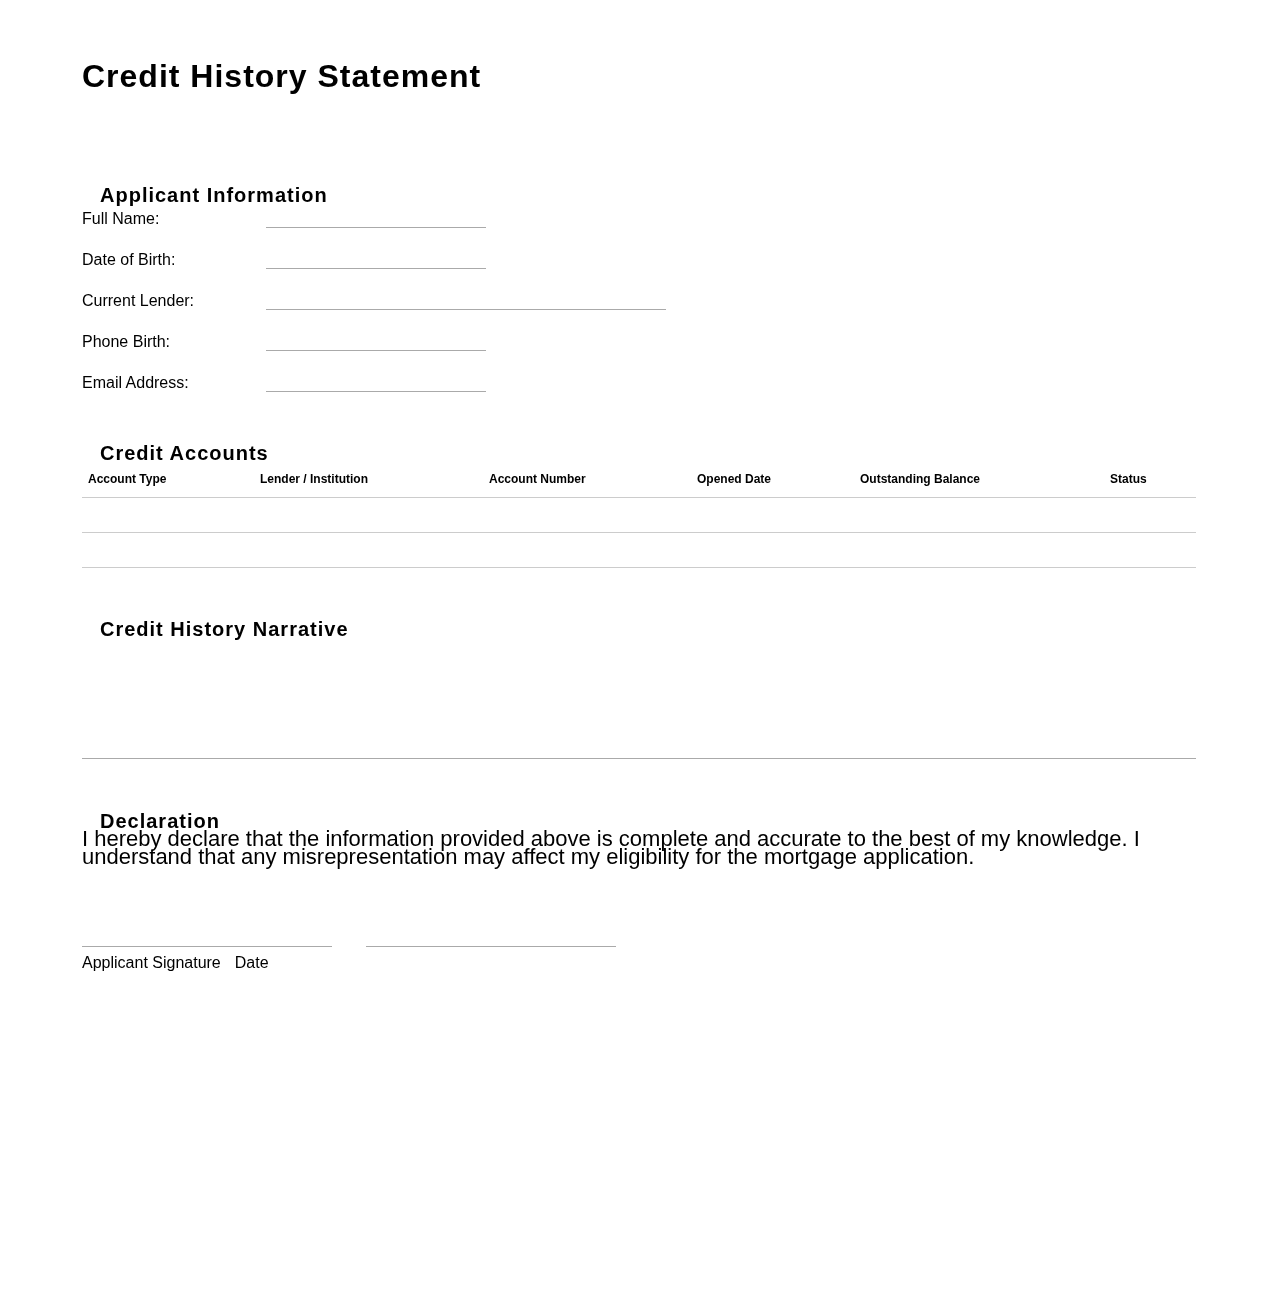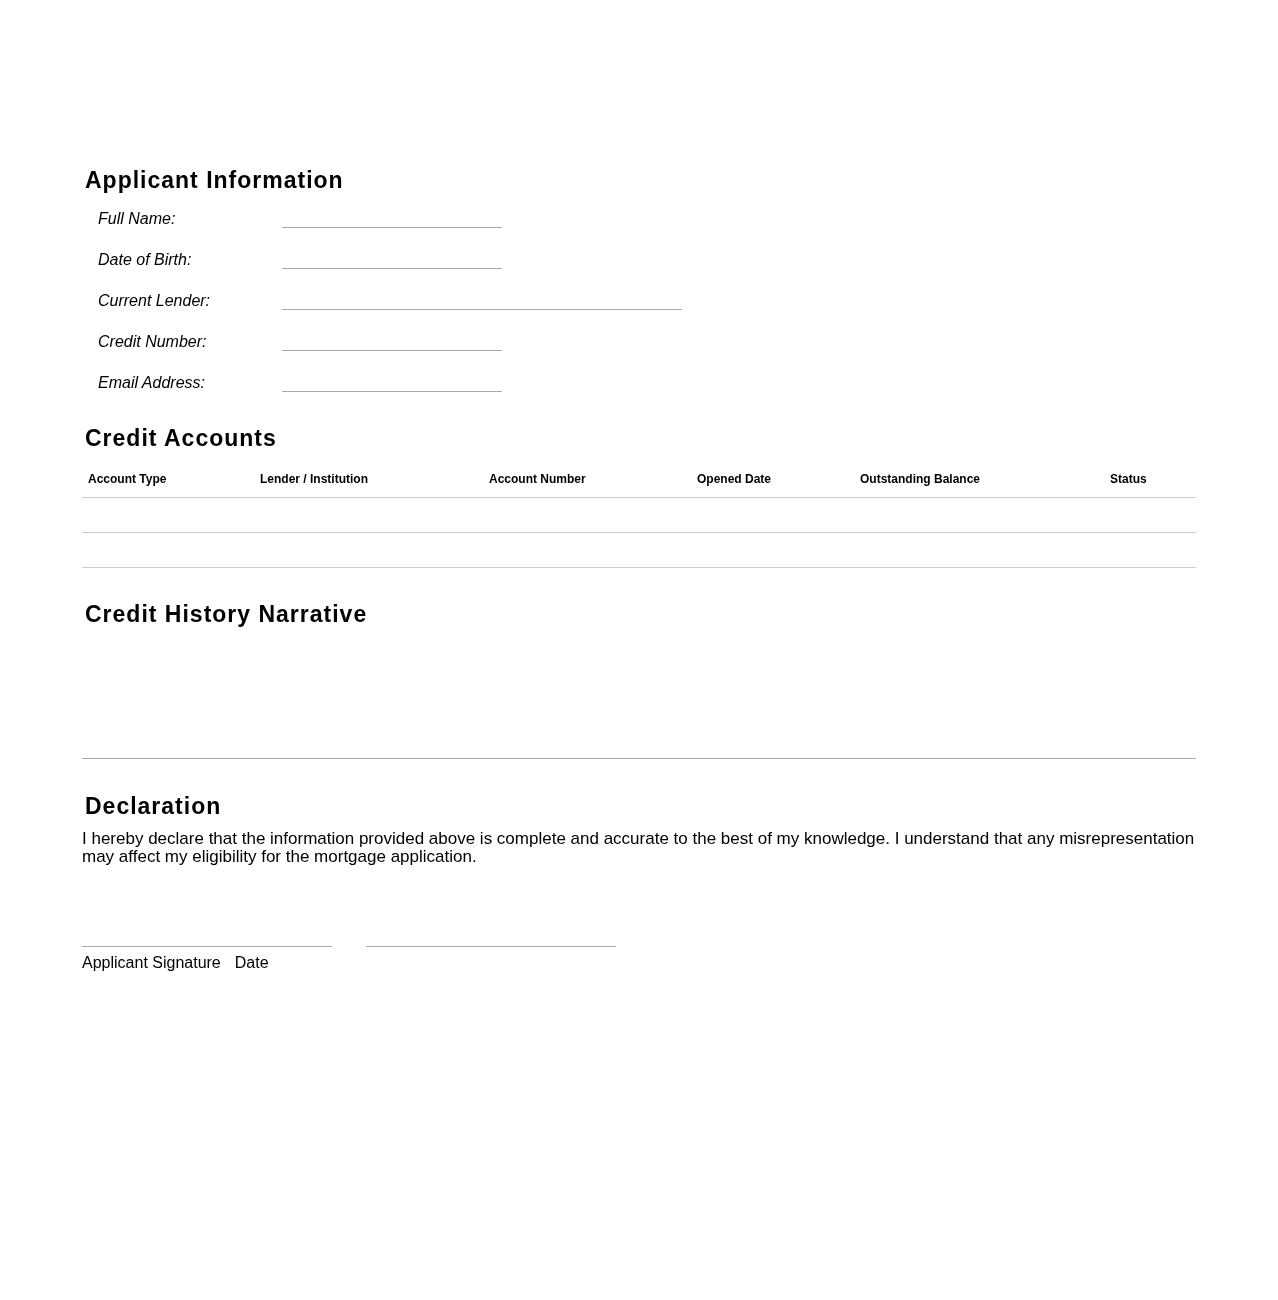--- a/index.html
+++ b/index.html
@@ -27,32 +27,31 @@
       margin: 0;
       font-size: 32px;
       font-weight: bold;
       line-height: 37px;
       letter-spacing: 1px;
       width: 440px;
     }
     .section-heading {
       position: absolute;
       left: 0;
-      margin: 3px;
-      font-size: 23px;
+      margin: 18px;
+      font-size: 20px;
       font-weight: bold;
       letter-spacing: 1px;
       line-height: 24px;
     }
     .field-row {
       position: absolute;
-      left: 16px;
+      left: 0;
       height: 24px;
       width: 700px;
-      font-style: italic;
     }
     .field-label {
       position: absolute;
       left: 0;
       top: 0;
       font-size: 16px;
       line-height: 20px;
     }
     .field-line {
       position: absolute;
@@ -94,21 +93,21 @@
       width: 1114px;
       height: 122px;
       border-bottom: 1px solid #aaaaaa;
     }
     .declaration-text {
       position: absolute;
       left: 0;
       top: 830px;
       width: 1114px;
       margin: 0;
-      font-size: 17px;
+      font-size: 22px;
       line-height: 18px;
     }
     .sig-line {
       position: absolute;
       top: 946px;
       width: 250px;
       height: 0;
       border-bottom: 1px solid #aaaaaa;
     }
     .sig-labels {
@@ -121,41 +120,41 @@
     }
     .sig-labels span + span {
       margin-left: 14px;
     }
   </style>
 </head>
 <body>
 
 <div class="page">
 
-  <h1 class="title"><br></h1>
+  <h1 class="title"><span>Credit History Statement</span><br></h1>
 
   <h2 class="section-heading" style="top:165px;">Applicant Information</h2>
 
   <div class="field-row" style="top:209px;">
     <span class="field-label">Full Name:</span>
     <div class="field-line"></div>
   </div>
 
   <div class="field-row" style="top:250px;">
     <span class="field-label">Date of Birth:</span>
     <div class="field-line"></div>
   </div>
 
   <div class="field-row" style="top:291px;">
     <span class="field-label">Current Lender:</span>
     <div class="field-line wide"></div>
   </div>
 
   <div class="field-row" style="top:332px;">
-    <span class="field-label">Credit Number:</span>
+    <span class="field-label">Phone Birth:</span>
     <div class="field-line"></div>
   </div>
 
   <div class="field-row" style="top:373px;">
     <span class="field-label">Email Address:</span>
     <div class="field-line"></div>
   </div>
 
   <h2 class="section-heading" style="top:423px;">Credit Accounts</h2>
 

